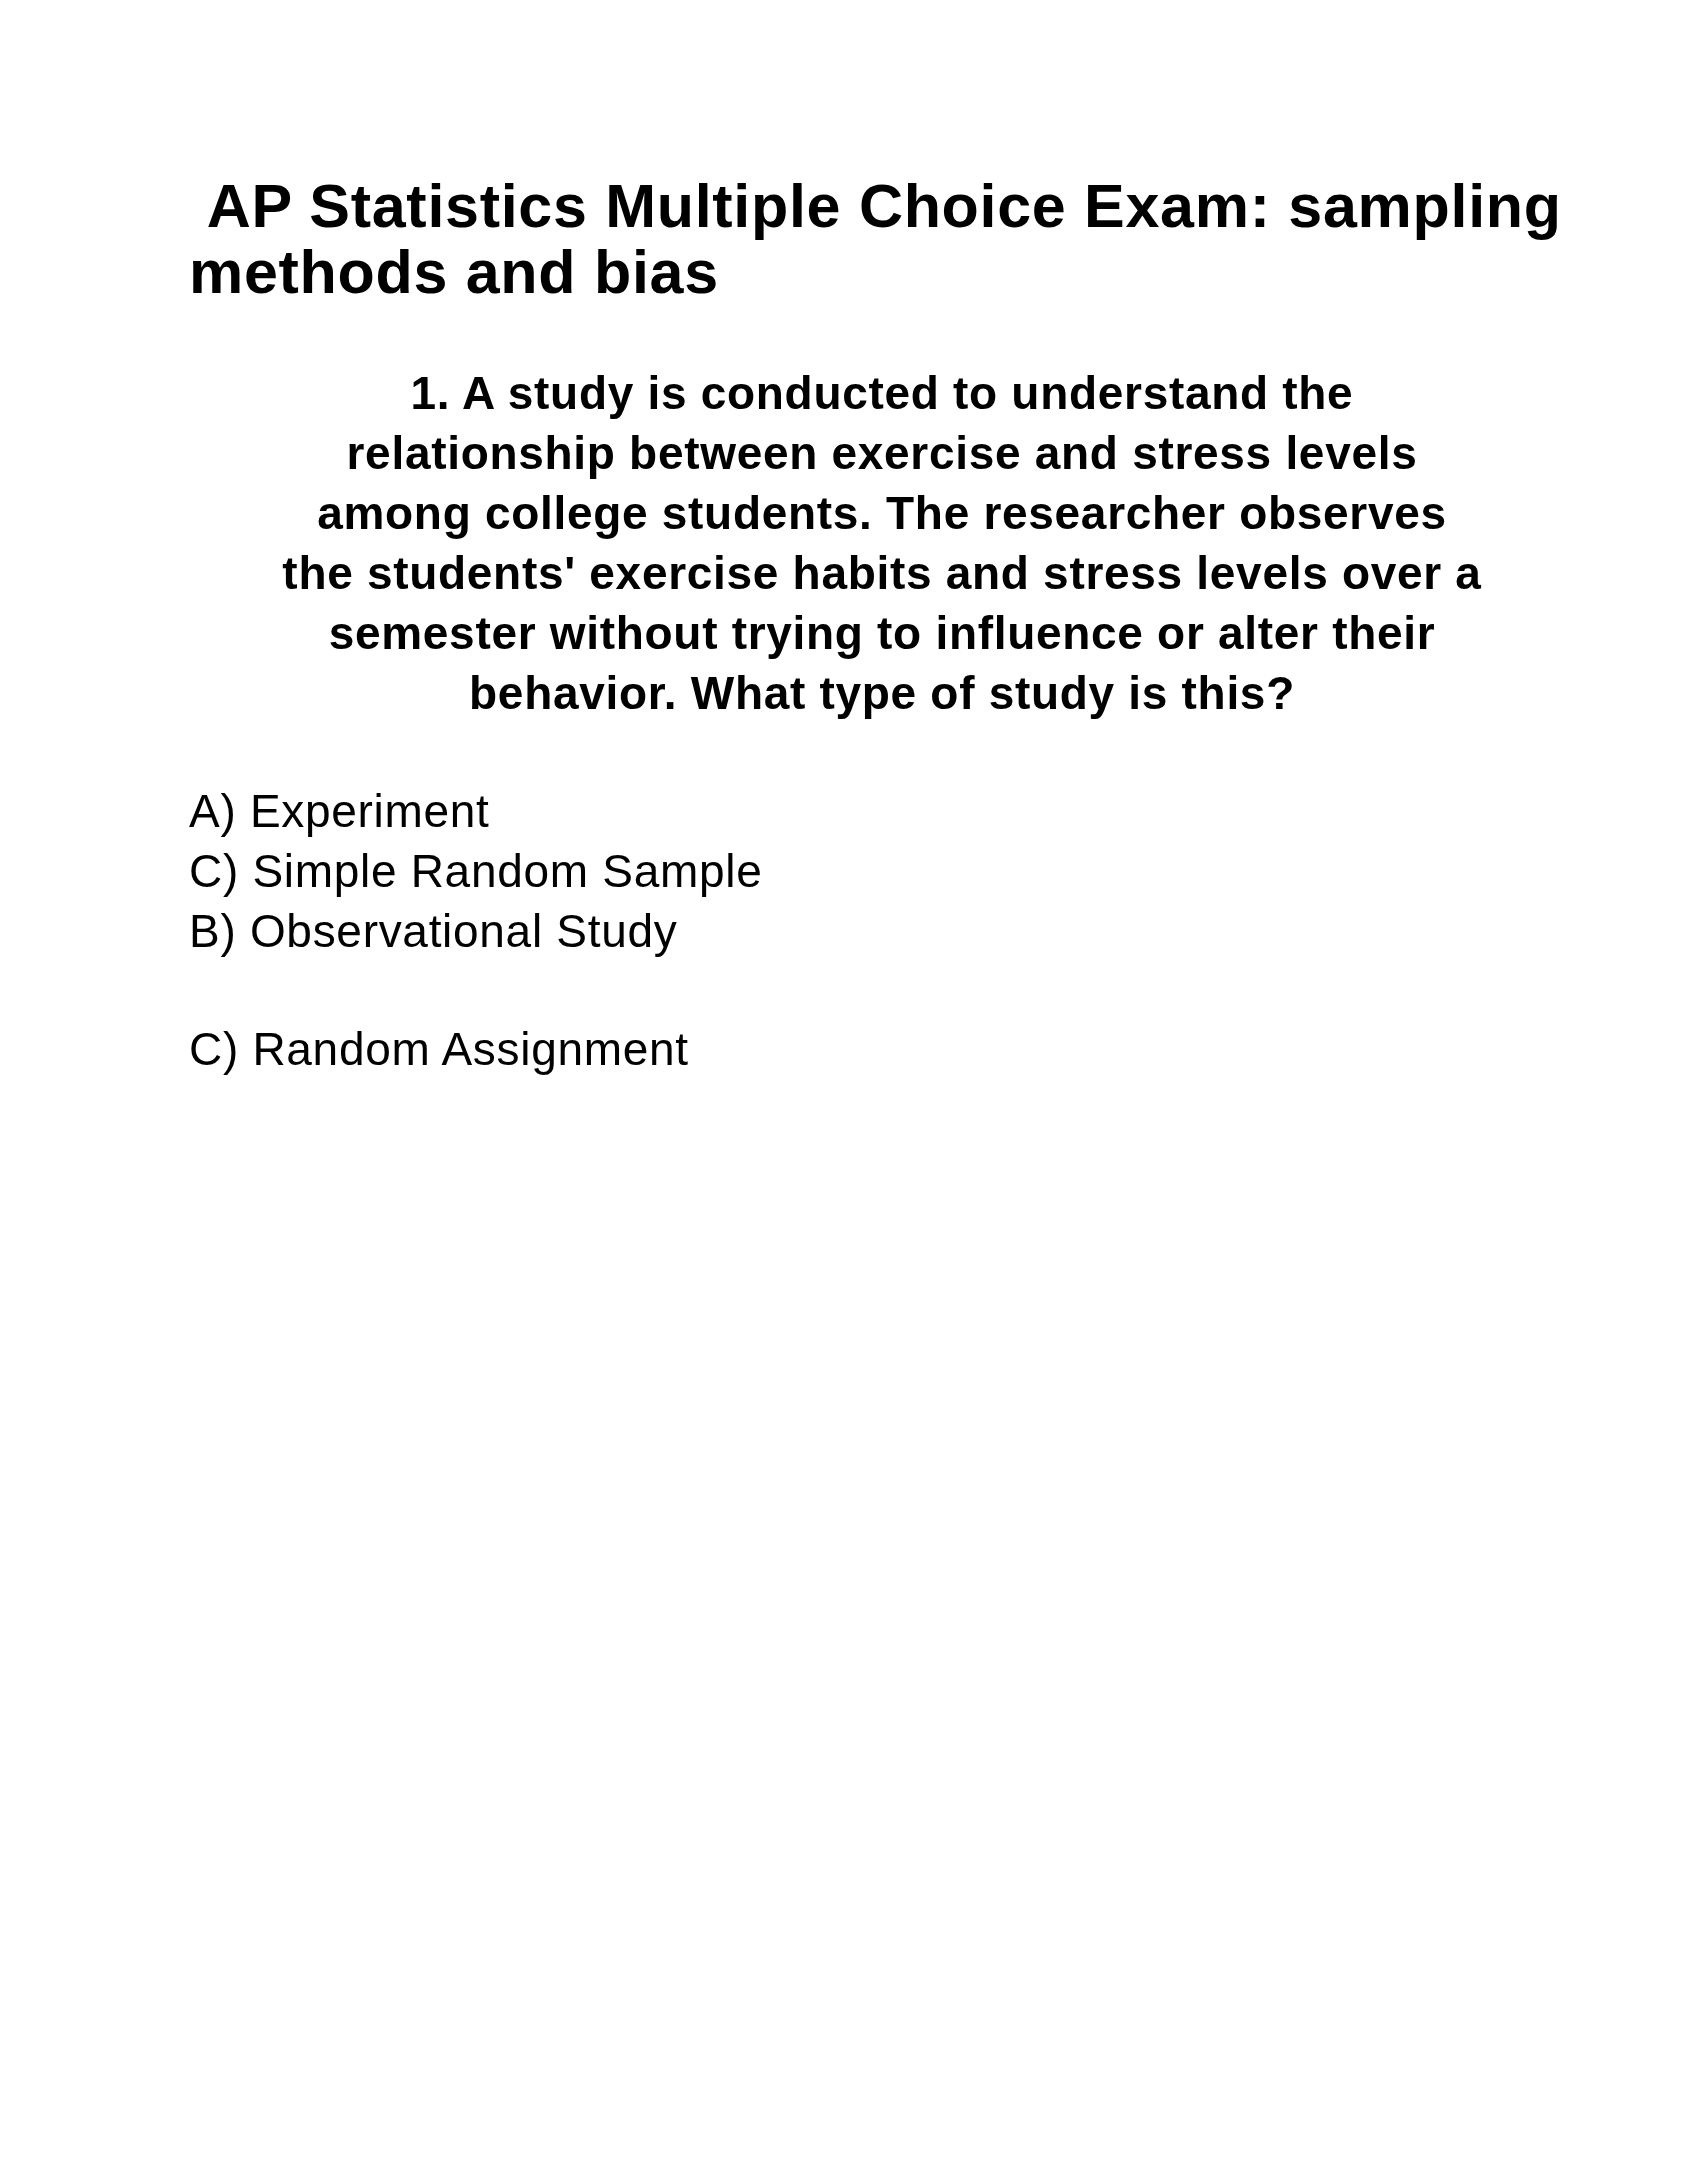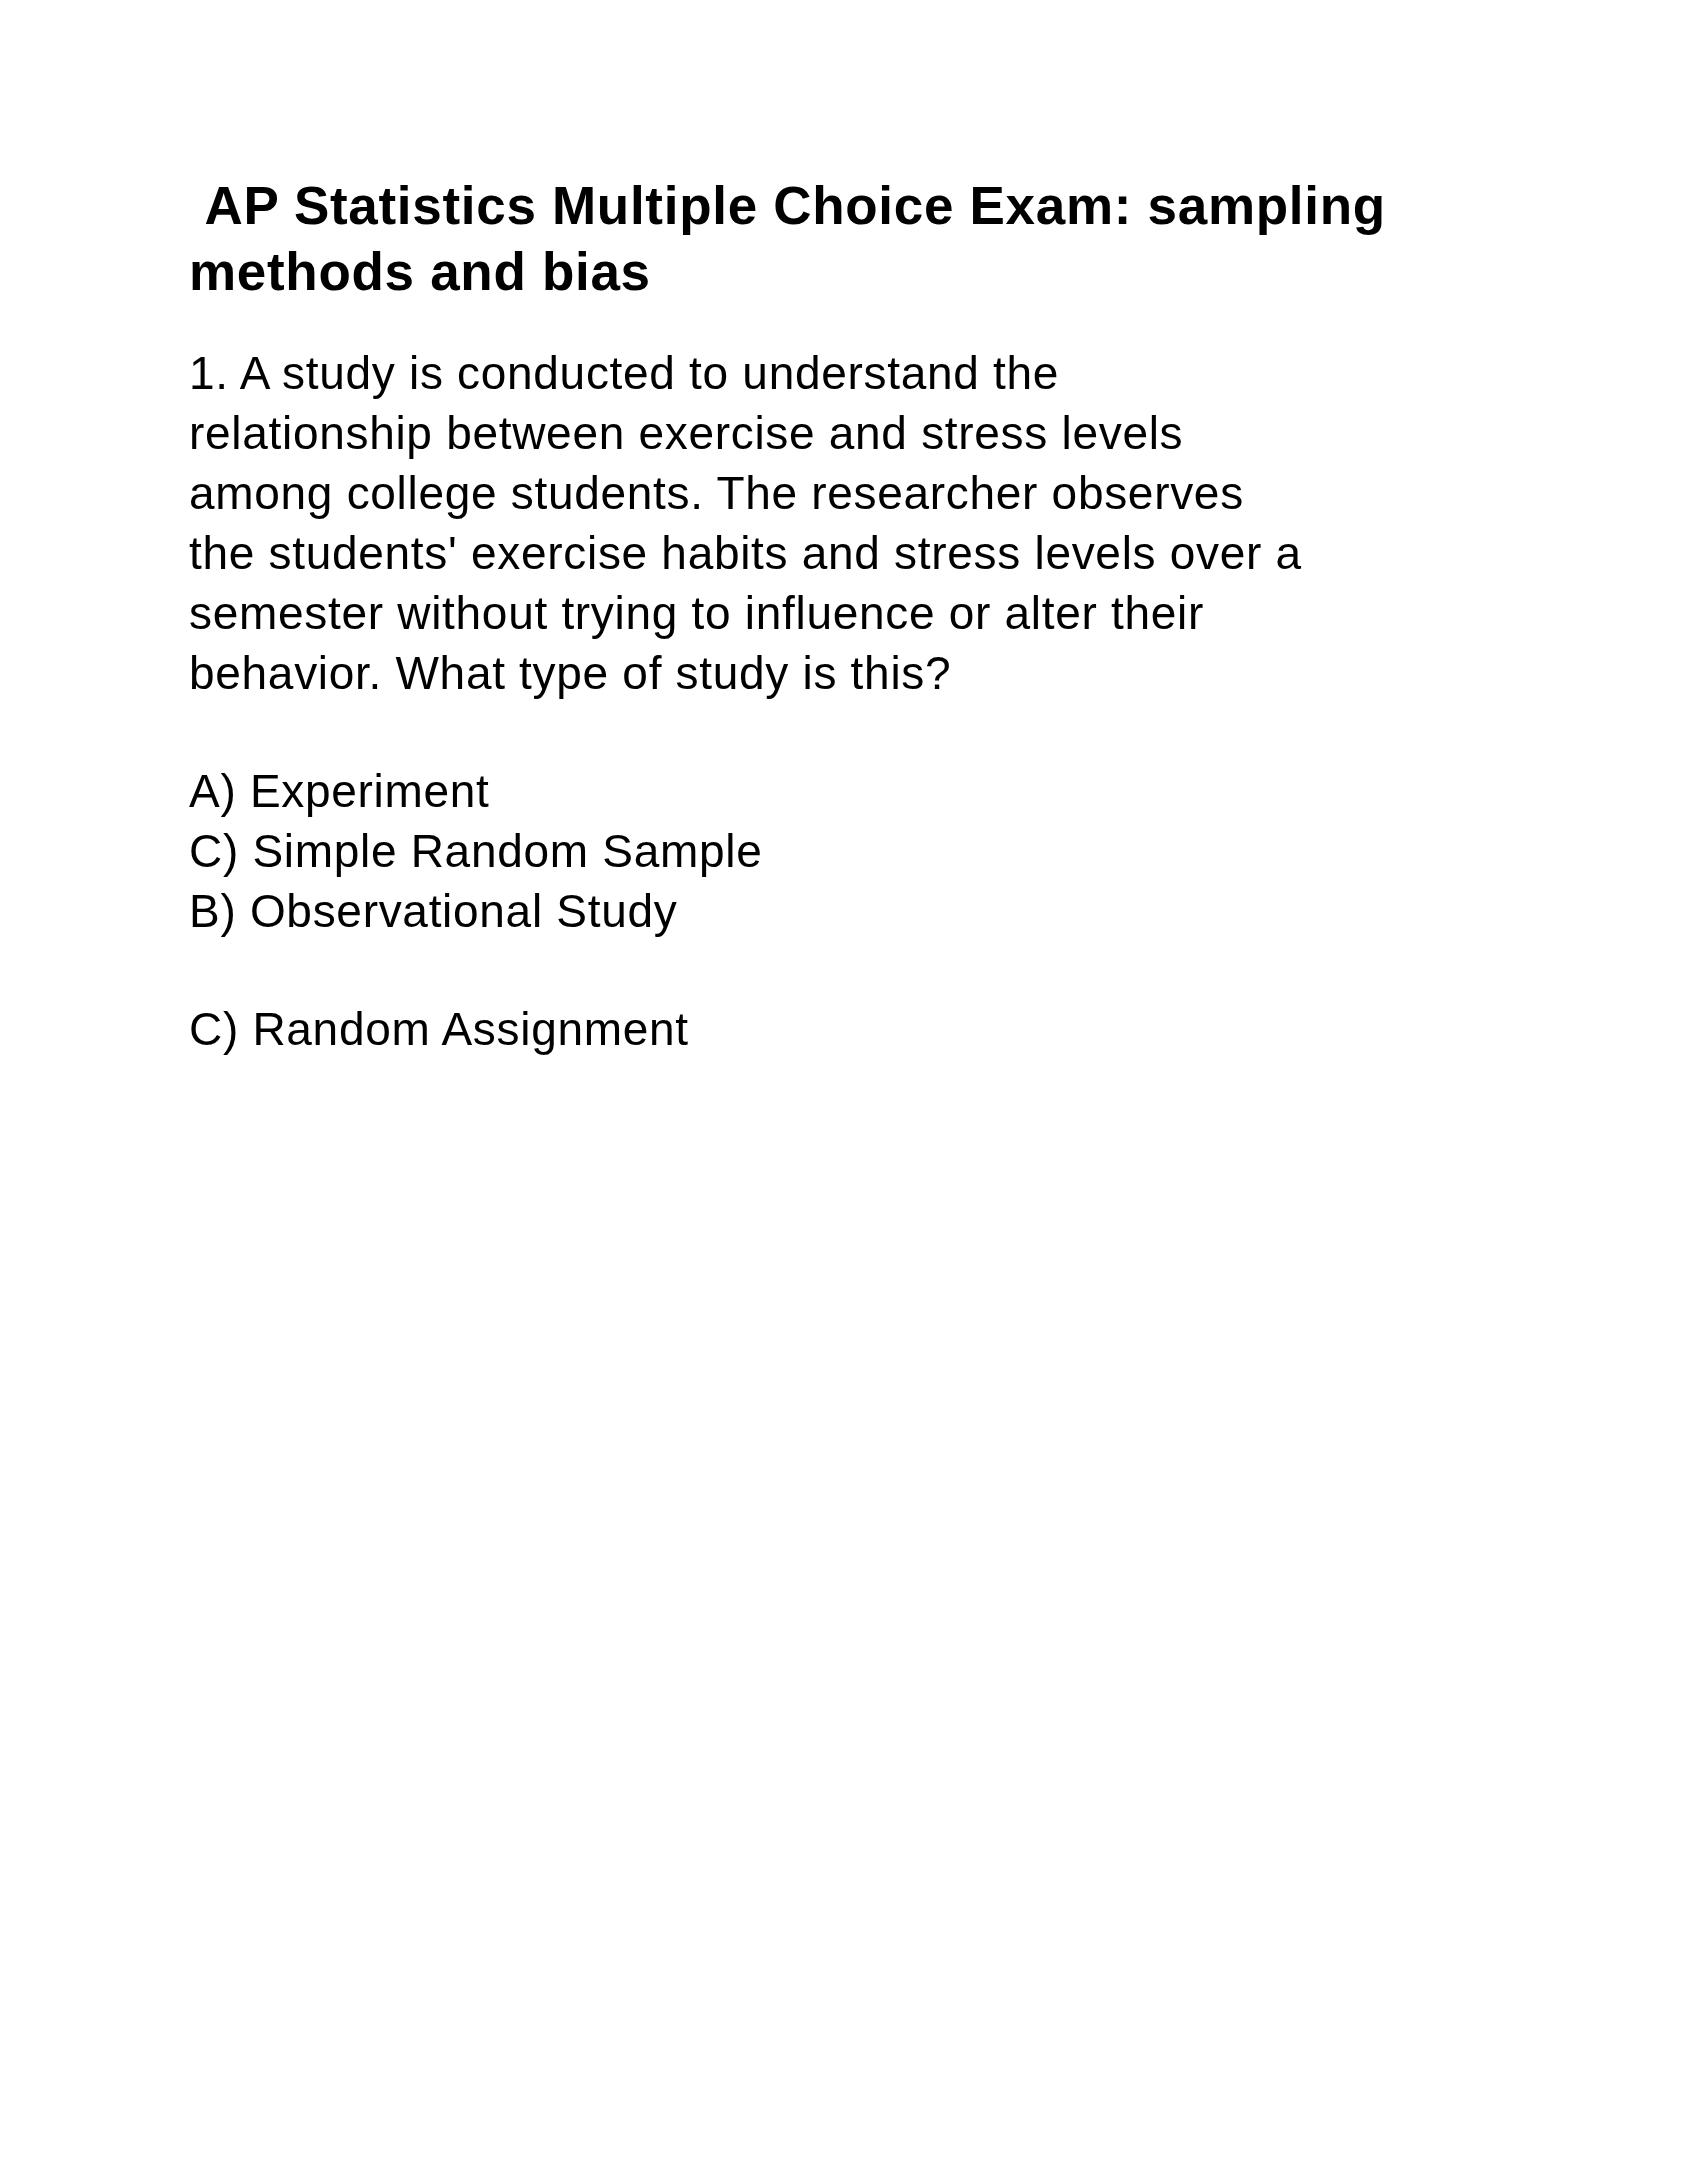--- a/index.html
+++ b/index.html
@@ -15,34 +15,35 @@
     overflow: hidden;
   }
   .page {
     box-sizing: border-box;
     width: 1687px;
     height: 2183px;
     padding: 173px 112px 0 189px;
     background: #ffffff;
   }
   .doc-title {
-    font-size: 53px;
+    font-size: 61px;
     line-height: 66px;
     font-weight: 700;
     letter-spacing: 0.7px;
     white-space: pre-wrap;
-    margin: 0 0 38px 0;
+    margin: 0 0 58px 0;
   }
   .q-text {
     font-size: 46px;
     line-height: 60px;
-    font-weight: 400;
+    font-weight: 700;
     letter-spacing: 0.7px;
     white-space: pre-wrap;
     margin: 0 0 58px 0;
+    text-align: center;
   }
   .options {
     margin: 4px 0 58px 0;
   }
   .option-line {
     font-size: 46px;
     line-height: 60px;
     font-weight: 400;
     letter-spacing: 0.7px;
     white-space: pre-wrap;

